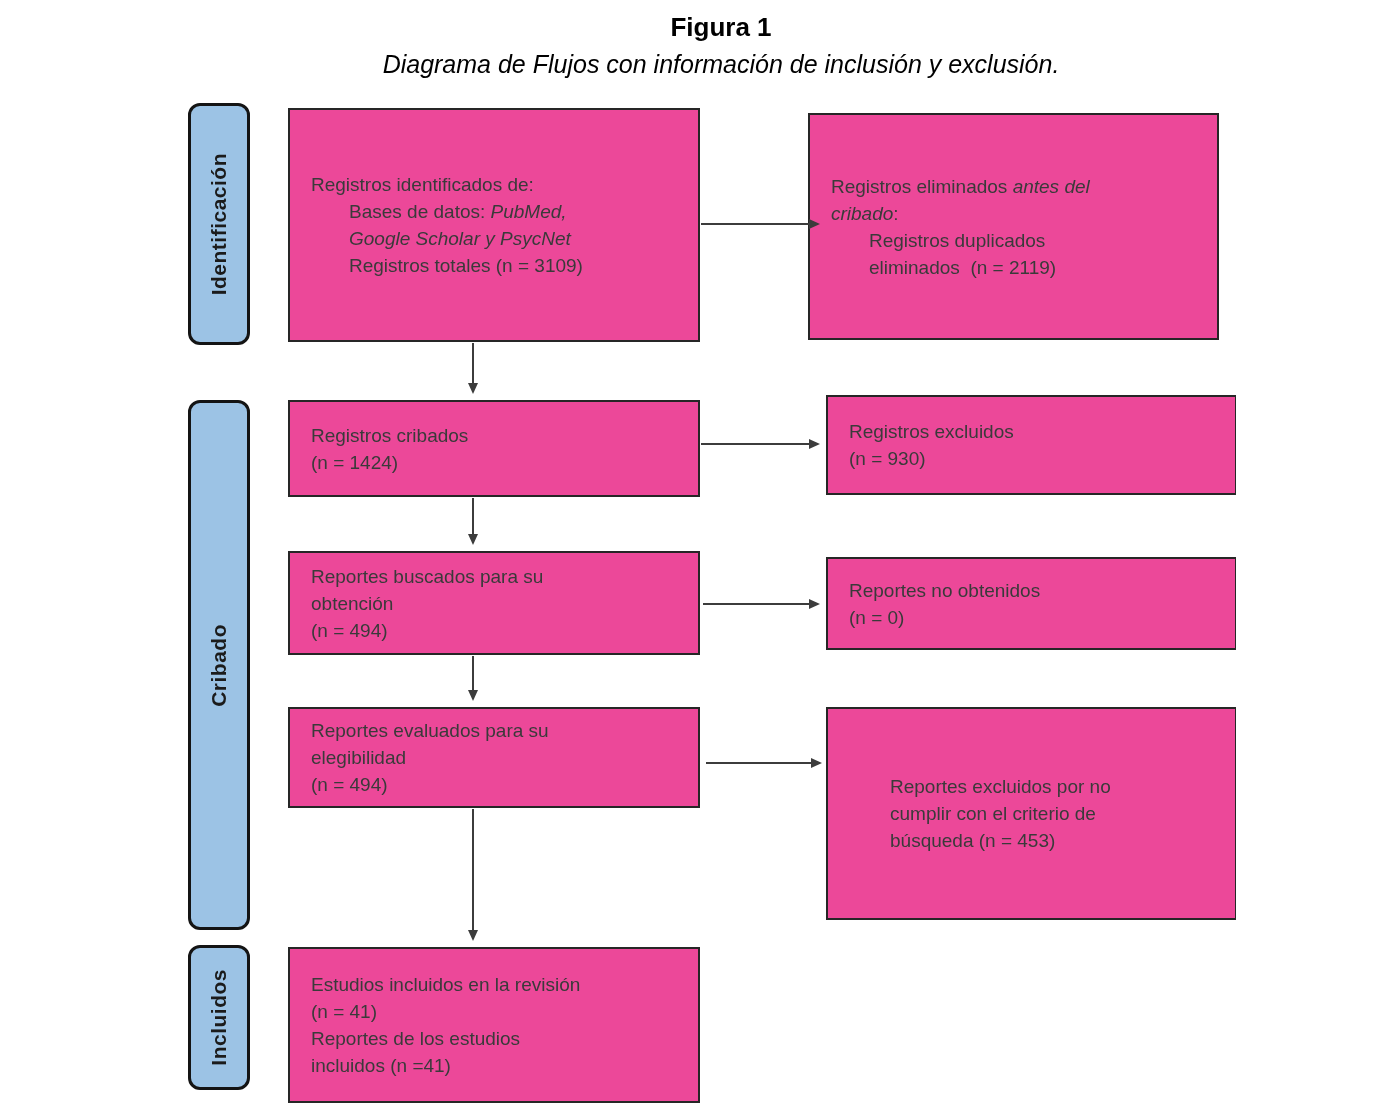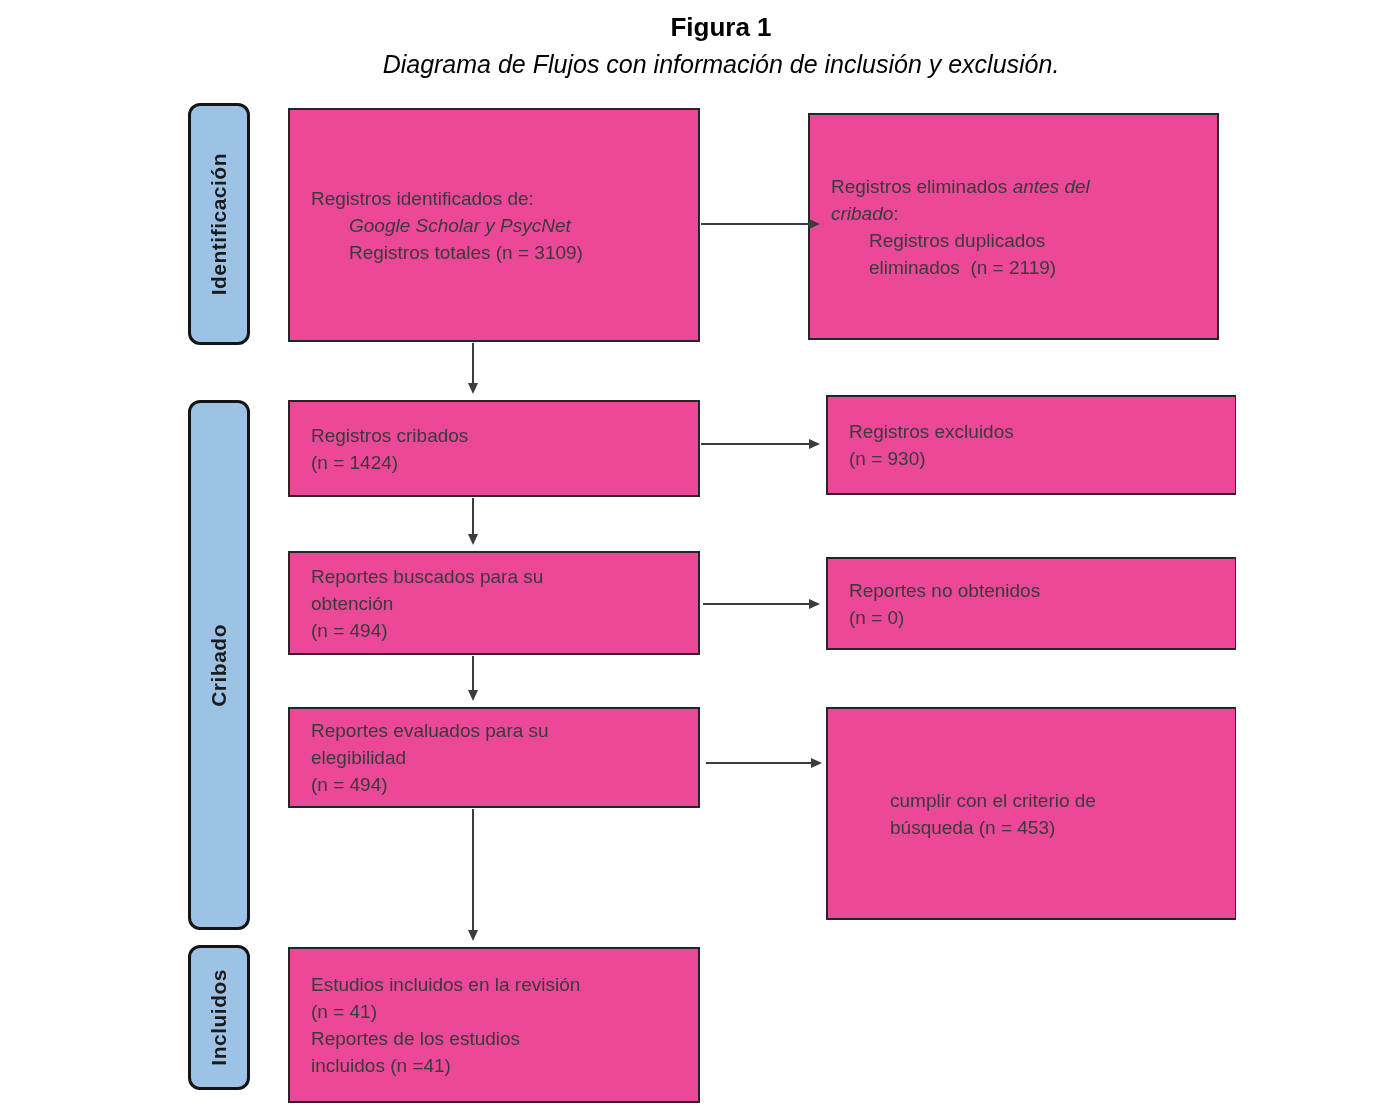--- a/index.html
+++ b/index.html
@@ -145,20 +145,21 @@
   </div>
   <div class="stage" id="stage-cribado">
     <span class="vtext">Cribado</span>
   </div>
   <div class="stage" id="stage-incluidos">
     <span class="vtext">Incluidos</span>
   </div>
 
   <div class="box" id="box-identified">
     <div class="line"><span>Registros identificados de:</span></div>
+    <div class="line indent"><span>Bases de datos: </span><span class="it">PubMed,</span></div>
     <div class="line indent it"><span>Google Scholar y PsycNet</span></div>
     <div class="line indent"><span>Registros totales (n = 3109)</span></div>
   </div>
 
   <div class="box" id="box-removed">
     <div class="line"><span>Registros eliminados </span><span class="it">antes del</span></div>
     <div class="line"><span class="it">cribado</span><span>:</span></div>
     <div class="line indent"><span>Registros duplicados</span></div>
     <div class="line indent"><span>eliminados  (n = 2119)</span></div>
   </div>
@@ -184,20 +185,21 @@
     <div class="line"><span>(n = 0)</span></div>
   </div>
 
   <div class="box" id="box-assessed">
     <div class="line"><span>Reportes evaluados para su</span></div>
     <div class="line"><span>elegibilidad</span></div>
     <div class="line"><span>(n = 494)</span></div>
   </div>
 
   <div class="box" id="box-reports-excluded">
+    <div class="line"><span>Reportes excluidos por no</span></div>
     <div class="line"><span>cumplir con el criterio de</span></div>
     <div class="line"><span>búsqueda (n = 453)</span></div>
   </div>
 
   <div class="box" id="box-included">
     <div class="line"><span>Estudios incluidos en la revisión</span></div>
     <div class="line"><span>(n = 41)</span></div>
     <div class="line"><span>Reportes de los estudios</span></div>
     <div class="line"><span>incluidos (n =41)</span></div>
   </div>

